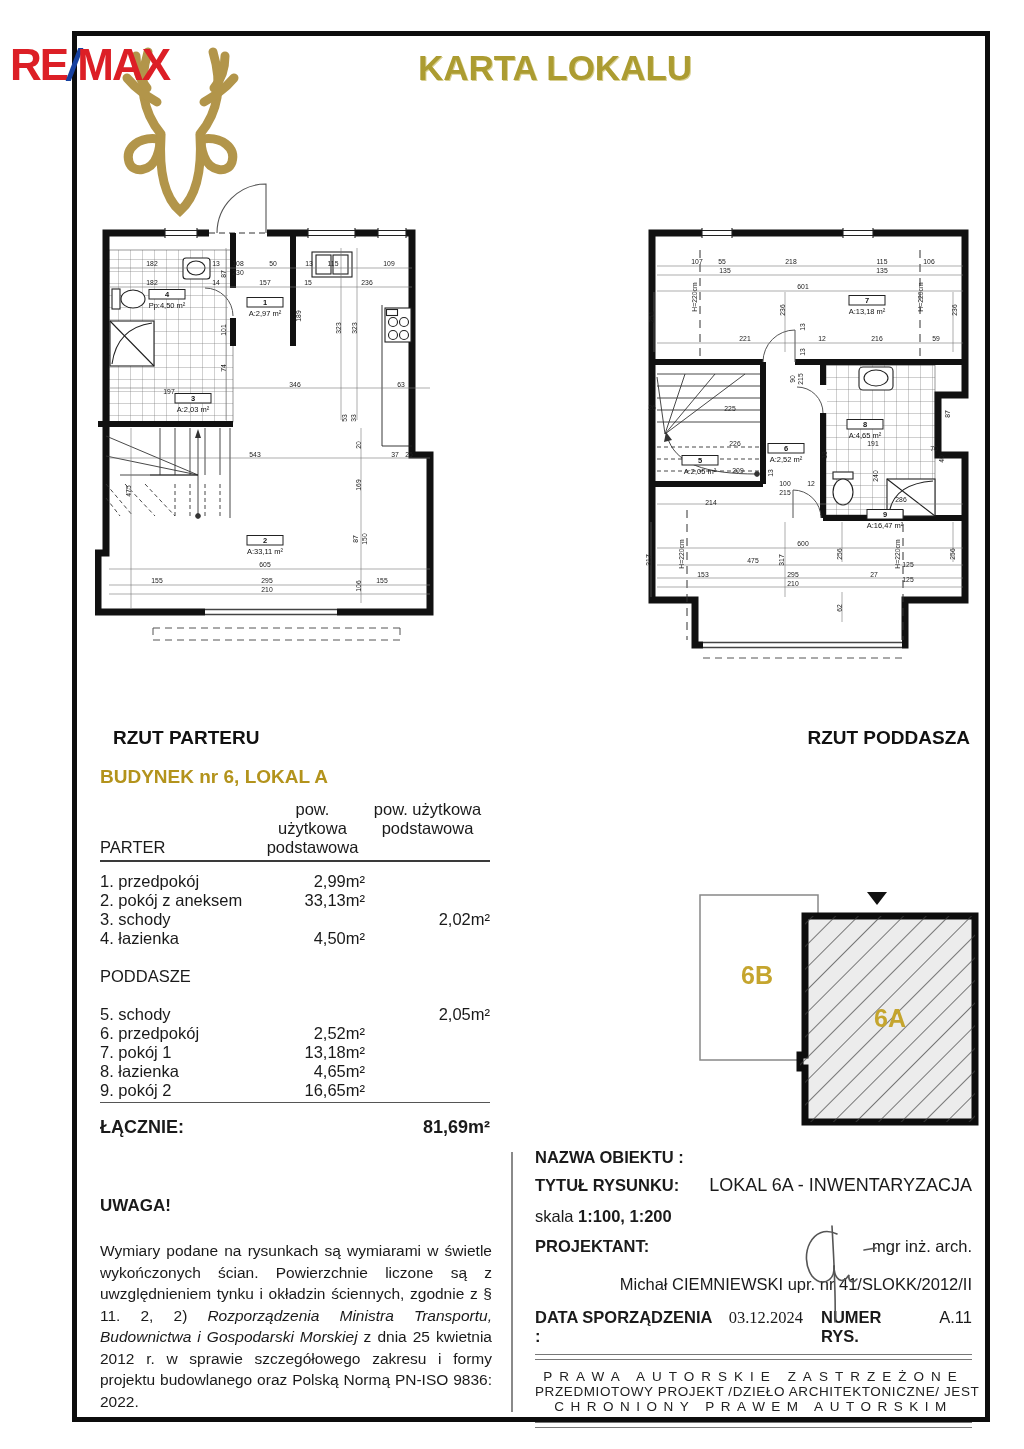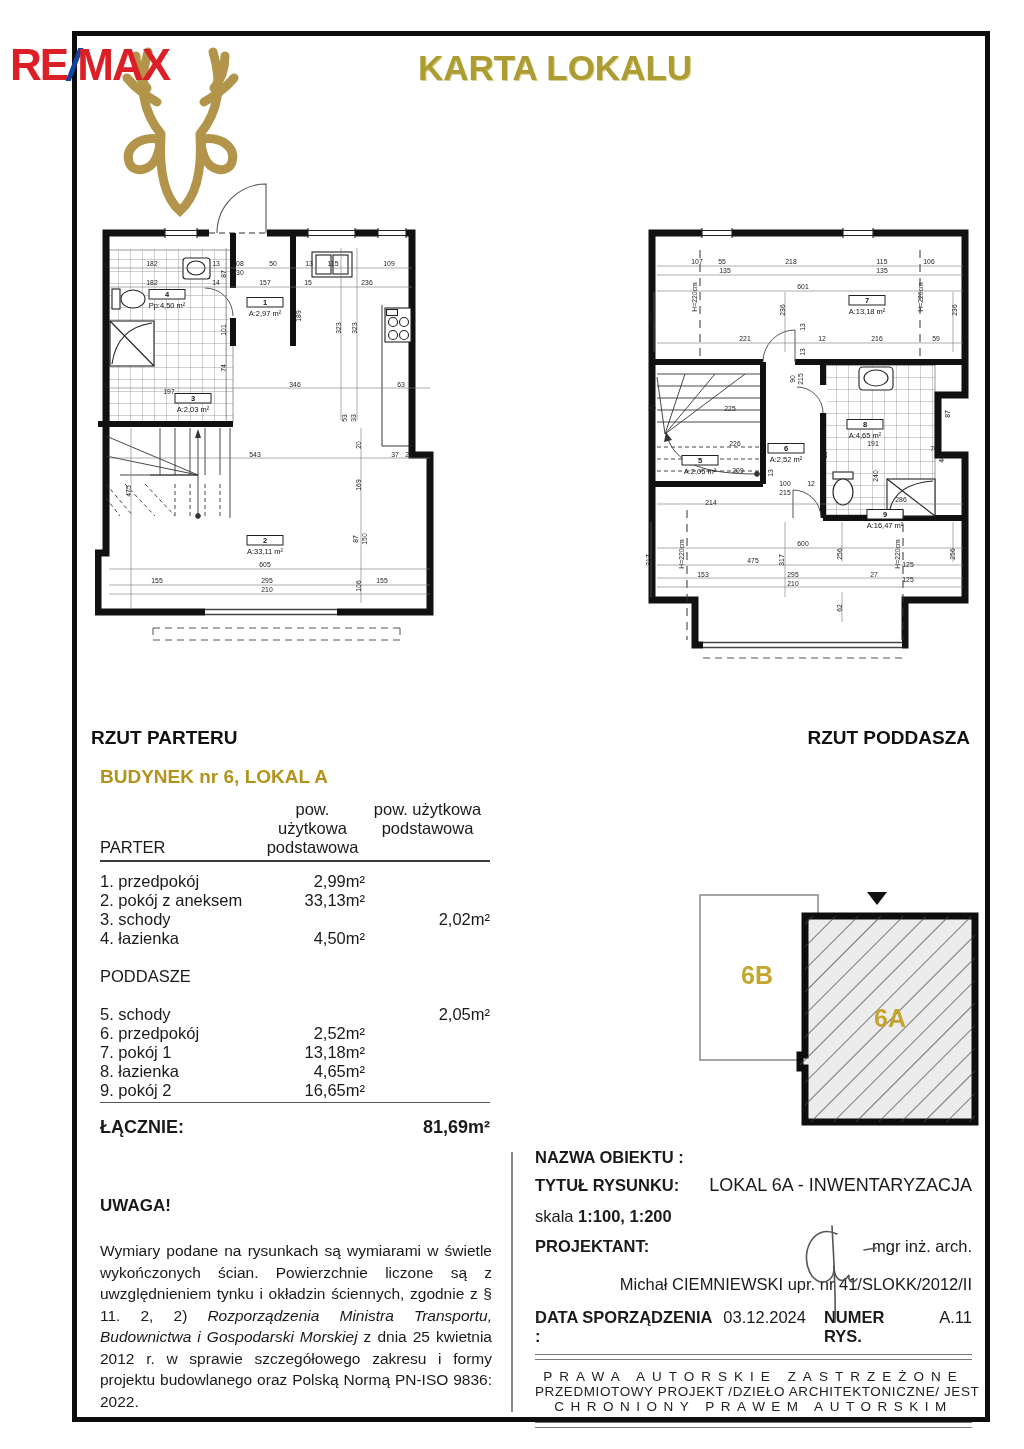--- a/index.html
+++ b/index.html
@@ -6,21 +6,21 @@
   body{font-family:"Liberation Sans", sans-serif; color:#1a1a1a;}
   #page{position:relative;width:1024px;height:1449px;background:#fff;overflow:hidden;}
   #frame{position:absolute;left:72px;top:31px;width:908px;height:1381px;border:5px solid #0d0d0d;}
   
   #remax{position:absolute;left:10px;top:40px;font-size:44px;font-weight:bold;letter-spacing:-2px;z-index:5;}
   #remax .red{color:#dc1f26;} #remax .blue{color:#1741a0;font-style:italic;}
   #brand-title{position:absolute;left:330px;top:48px;width:450px;text-align:center;font-size:35px;font-weight:bold;letter-spacing:0px;color:#ac9c31;text-shadow:1px 1px 0 #d8d092;}
   #deer{position:absolute;left:103px;top:44px;}
   
   .plan-caption{position:absolute;font-size:19px;font-weight:bold;color:#111;}
-  #cap-parter{left:91px;top:727px;}
+  #cap-parter{left:113px;top:727px;}
   #cap-poddasze{right:54px;top:727px;text-align:center;}
   #building-heading{position:absolute;left:100px;top:766px;font-size:19px;font-weight:bold;color:#b3931c;}
   
   #area-table{position:absolute;left:100px;top:800px;width:390px;font-size:16.5px;}
   .tbl-head{display:grid;grid-template-columns:160px 105px 125px;}
   .tbl-head .h2{text-align:center;line-height:19px;}
   .tbl-head .h1{align-self:end;line-height:19px;}
   #tbl-rule{border-bottom:2px solid #3a3a3a;margin-top:3px;}
   .tbl-row{display:grid;grid-template-columns:160px 105px 125px;line-height:19px;}
   .tbl-row .basic,.tbl-row .aux{text-align:right;}
@@ -38,21 +38,21 @@
   #info{position:absolute;left:535px;top:1148px;width:437px;font-size:16.5px;}
   .info-row{position:relative;line-height:19px;}
   .lbl{font-weight:bold;}
   #nazwa-value{text-align:right;margin-top:7px;}
   #tytul-row{margin-top:9px;display:flex;justify-content:space-between;align-items:baseline;}
   #tytul-value{font-size:18px;}
   #skala-row{margin-top:12px;text-align:left;}
   #proj-row{margin-top:11px;display:flex;justify-content:space-between;}
   #proj-name{text-align:right;margin-top:19px;}
   #data-row{margin-top:14px;display:flex;align-items:baseline;}
-  #data-value{margin-left:8px;}
+  #data-value{margin-left:8px;font-family:Liberation Serif, serif;}
   #numer-label{margin-left:18px;}
   #numer-value{margin-left:16px;}
   .dbl-rule{height:4px;border-top:1.5px solid #777;border-bottom:1.5px solid #777;margin-top:8px;}
   #copyright{margin-top:9px;font-size:13.5px;color:#222;}
   #copyright div{white-space:nowrap;text-align:center;}
   #copyright div:nth-child(1){letter-spacing:7px;}
   #copyright div:nth-child(2){letter-spacing:0.6px;}
   #copyright div:nth-child(3){letter-spacing:6.5px;}
   
   text.dim{font-size:6.8px;fill:#222;text-anchor:middle;font-family:"Liberation Sans",sans-serif;}

